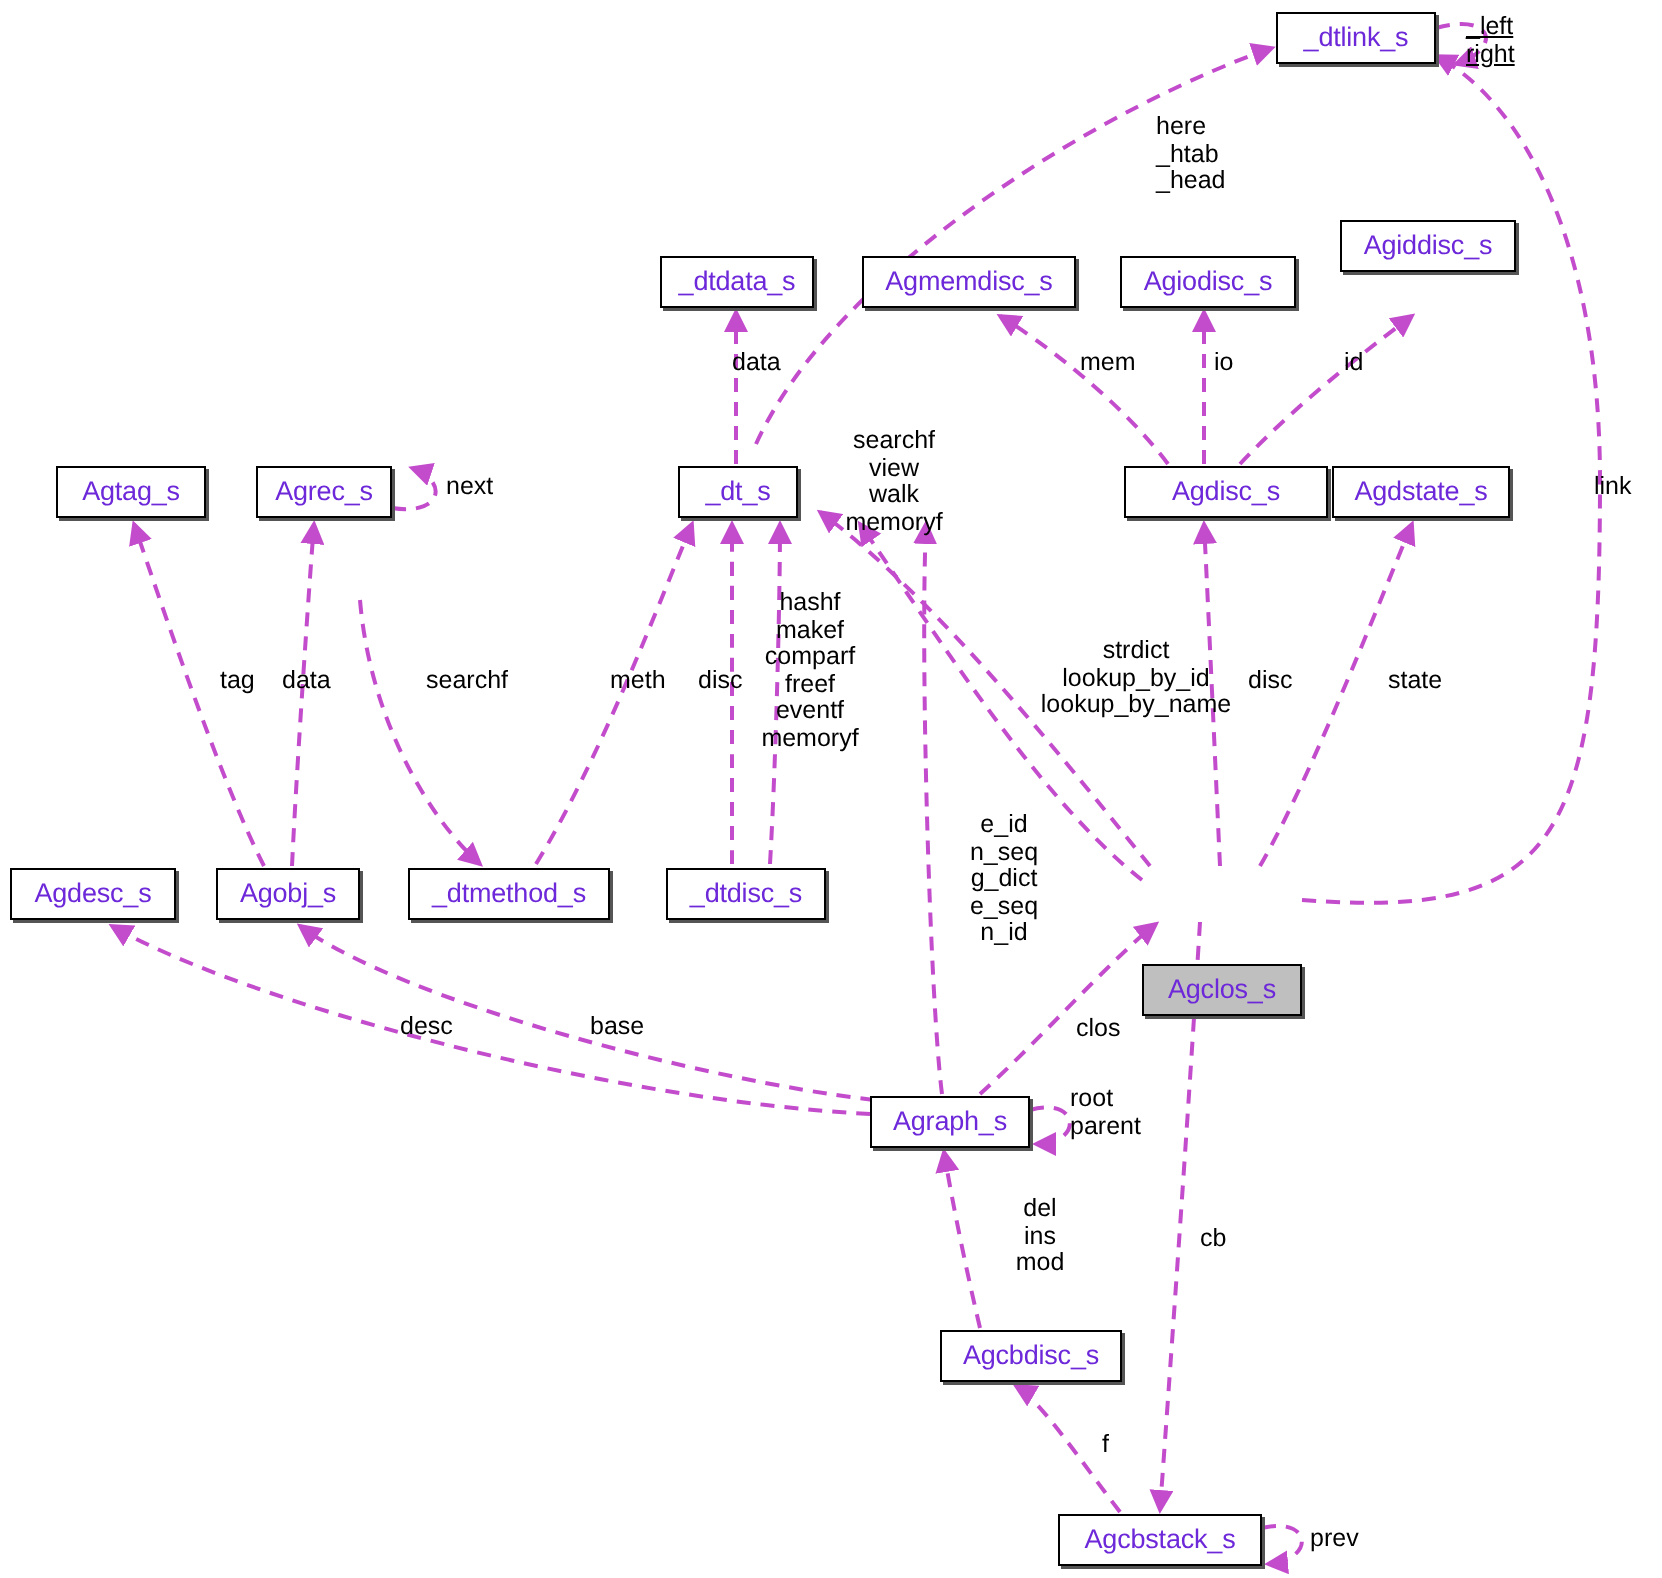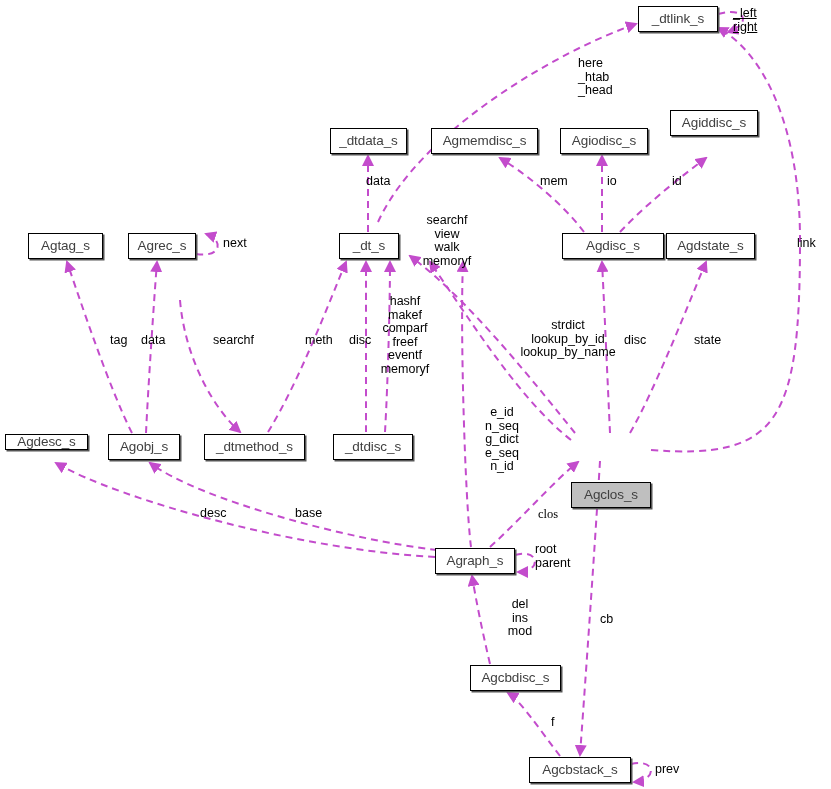--- a/index.html
+++ b/index.html
@@ -4,21 +4,21 @@
 <style>
   html,body{margin:0;padding:0;background:#ffffff;}
   body{font-family:"Liberation Sans","DejaVu Sans",sans-serif;}
   #canvas{position:relative;width:831px;height:789px;background:#ffffff;overflow:hidden;}
   #edges{position:absolute;left:0;top:0;width:831px;height:789px;}
   .node{
     position:absolute;
     box-sizing:border-box;
     border:1px solid #000000;
     background:#ffffff;
-    color:#404040;
+    color:#6d28d9;
     font-size:13.5px;
     line-height:1;
     display:flex;
     align-items:center;
     justify-content:center;
     white-space:nowrap;
     box-shadow:1.5px 1.5px 0 0 #555555;
     letter-spacing:-0.1px;
   }
   .node.highlight{background:#bfbfbf;margin-top:48px;}
@@ -98,21 +98,21 @@
       </div>
       <div class="node" style="left: 339px; top: 233px; width: 60px; height: 26px;">
         <span>_dt_s</span>
       </div>
       <div class="node" style="left: 562px; top: 233px; width: 102px; height: 26px;">
         <span>Agdisc_s</span>
       </div>
       <div class="node" style="left: 666px; top: 233px; width: 89px; height: 26px;">
         <span>Agdstate_s</span>
       </div>
-      <div class="node" style="left: 5px; top: 434px; width: 83px; height: 16px;">
+      <div class="node" style="left: 5px; top: 434px; width: 83px; height: 26px;">
         <span>Agdesc_s</span>
       </div>
       <div class="node" style="left: 108px; top: 434px; width: 72px; height: 26px;">
         <span>Agobj_s</span>
       </div>
       <div class="node" style="left: 204px; top: 434px; width: 101px; height: 26px;">
         <span>_dtmethod_s</span>
       </div>
       <div class="node" style="left: 333px; top: 434px; width: 80px; height: 26px;">
         <span>_dtdisc_s</span>
@@ -162,21 +162,21 @@
       <div class="edge-label left" style="left: 349px; top: 334px; width: 32px;">disc</div>
       <div class="edge-label left" style="left: 624px; top: 334px; width: 32px;">disc</div>
       <div class="edge-label left" style="left: 694px; top: 334px; width: 38px;">state</div>
       <div class="edge-label center" style="left: 477px; top: 406px; width: 50px;">e_id
 n_seq
 g_dict
 e_seq
 n_id</div>
       <div class="edge-label left" style="left: 200px; top: 507px; width: 38px;">desc</div>
       <div class="edge-label left" style="left: 295px; top: 507px; width: 38px;">base</div>
-      <div class="edge-label left" style="left: 538px; top: 508px; width: 34px; font-family: Liberation Serif, serif;">clos</div>
+      <div class="edge-label left" style="left: 538px; top: 508px; width: 34px;">clos</div>
       <div class="edge-label left" style="left: 535px; top: 543px; width: 50px;">root
 parent</div>
       <div class="edge-label center" style="left: 503px; top: 598px; width: 34px;">del
 ins
 mod</div>
       <div class="edge-label left" style="left: 600px; top: 613px; width: 22px;">cb</div>
       <div class="edge-label left" style="left: 551px; top: 716px; width: 12px;">f</div>
       <div class="edge-label left" style="left: 655px; top: 763px; width: 38px;">prev</div>
     </div>
 

